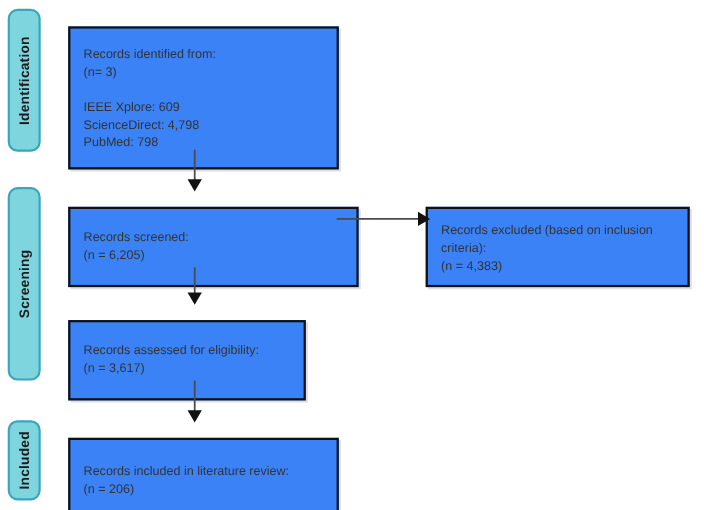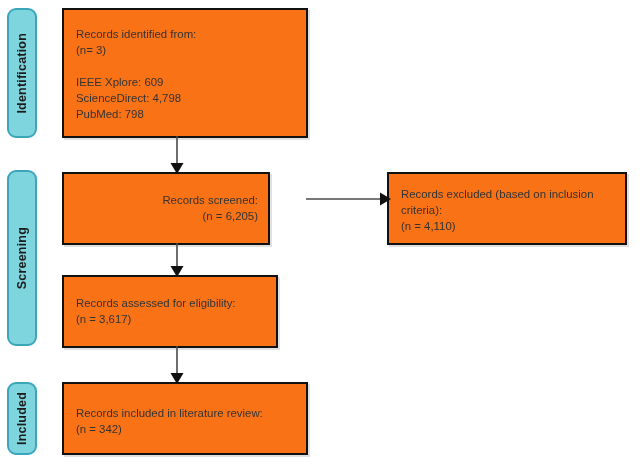--- a/index.html
+++ b/index.html
@@ -41,23 +41,24 @@
     letter-spacing: 0.2px;
     color: #1c1c1c;
     white-space: nowrap;
     line-height: 1;
   }
 
   
   .box {
     position: absolute;
     box-sizing: border-box;
-    background: #f97316;
+    background: #3b82f6;
     border: 2.5px solid #111111;
     box-shadow: 2px 2px 0 rgba(0,0,0,0.12);
+    margin-top: 16px;
   }
   .box-text {
     position: absolute;
     left: 12px;
     right: 10px;
     font-size: 11.4px;
     line-height: 16px;
     color: #333333;
     white-space: pre-line;
   }
@@ -90,39 +91,39 @@
 
   <div class="box" style="left:62px; top:8px; width:246px; height:130px;">
     <div class="box-text" style="top:16px;">Records identified from:
 (n= 3)
 
 IEEE Xplore: 609
 ScienceDirect: 4,798
 PubMed: 798</div>
   </div>
 
-  <div class="box" style="left:62px; top:172px; width:208px; height:73px;text-align:right;">
+  <div class="box" style="left:62px; top:172px; width:264px; height:73px;">
     <div class="box-text" style="top:18px;">Records screened:
 (n = 6,205)</div>
   </div>
 
   <div class="box" style="left:387px; top:172px; width:240px; height:73px;">
     <div class="box-text" style="top:12px;">Records excluded (based on inclusion
 criteria):
-(n = 4,110)</div>
+(n = 4,383)</div>
   </div>
 
   <div class="box" style="left:62px; top:275px; width:216px; height:73px;">
     <div class="box-text" style="top:18px;">Records assessed for eligibility:
 (n = 3,617)</div>
   </div>
 
   <div class="box" style="left:62px; top:382px; width:246px; height:73px;">
     <div class="box-text" style="top:21px;">Records included in literature review:
-(n = 342)</div>
+(n = 206)</div>
   </div>
 
   <div class="conn" style="left:166px; top:136px; width:22px; height:40px;">
     <svg width="22" height="40" viewBox="0 0 22 40">
       <line x1="11" y1="0" x2="11" y2="28" stroke="#4a4a4a" stroke-width="1.6"></line>
       <polygon points="4.5,27 17.5,27 11,38" fill="#111111"></polygon>
     </svg>
   </div>
 
   <div class="conn" style="left:306px; top:188px; width:86px; height:22px;">

